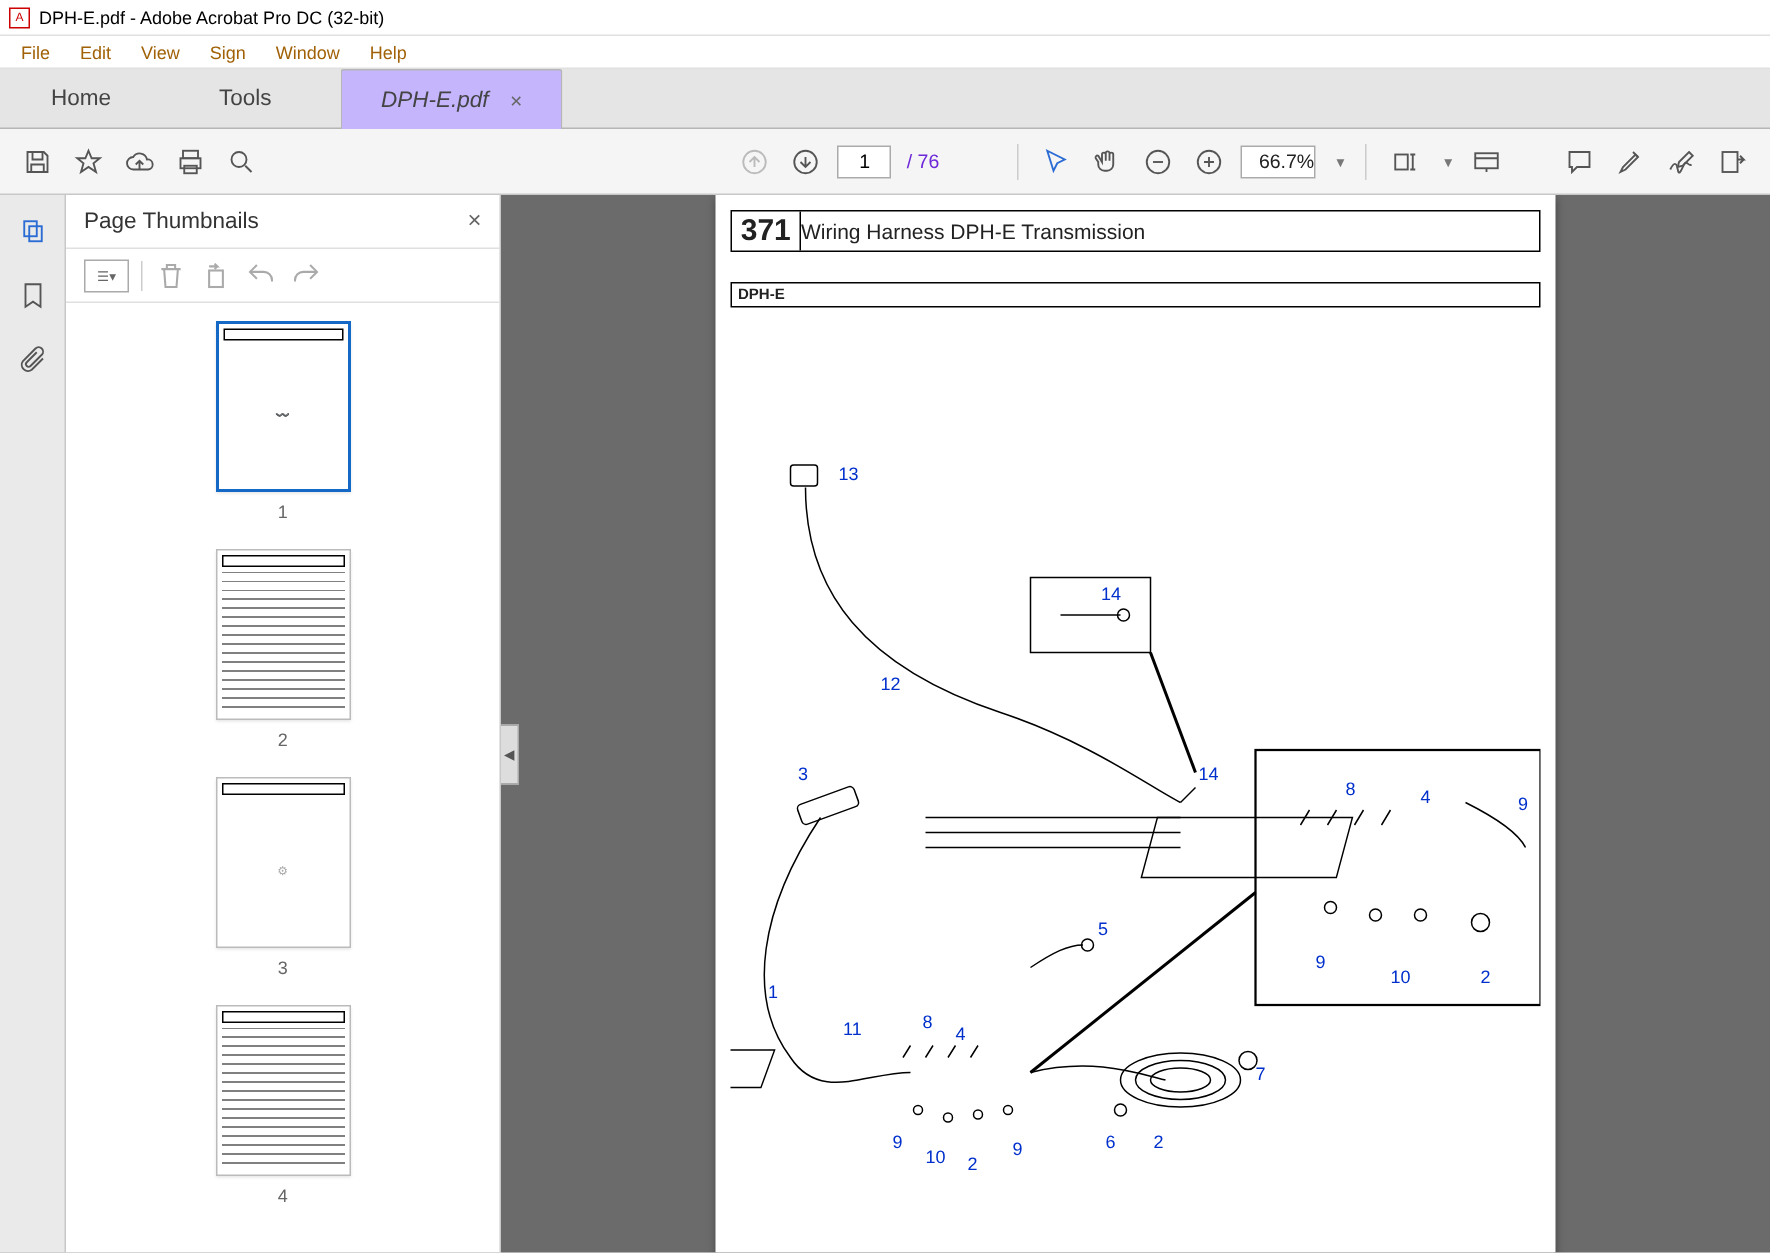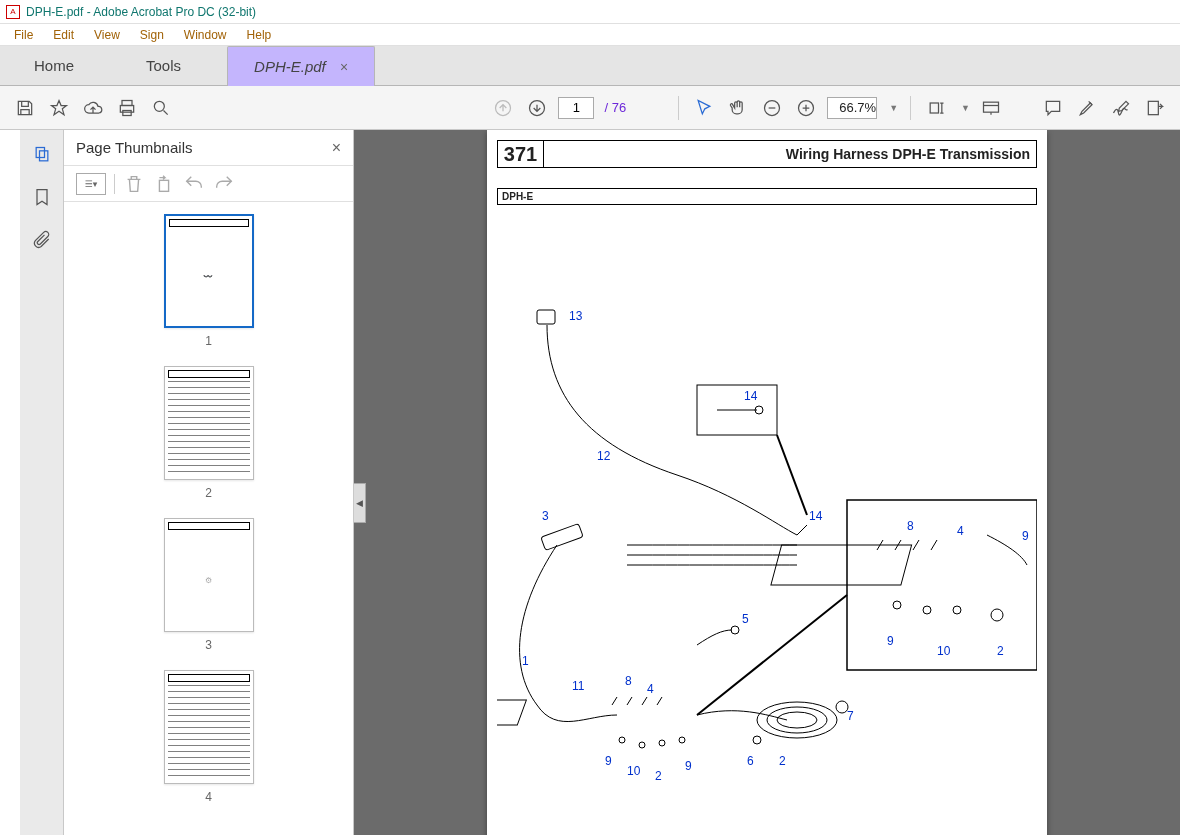--- a/index.html
+++ b/index.html
@@ -25,21 +25,21 @@
   }
   .appicon {
     width: 14px; height: 14px;
     border: 1px solid #c00;
     color: #c00;
     font-size: 8px;
     text-align: center;
     line-height: 12px;
     margin-right: 6px;
   }
-  .titletext { font-size: 12px; color: #0f766e; }
+  .titletext { font-size: 12px; color: #000000; }
 
   
   .menubar {
     height: 22px;
     display: flex;
     align-items: center;
     padding: 0 4px;
     gap: 0;
     border-bottom: 1px solid #e0e0e0;
   }
@@ -117,21 +117,20 @@
     justify-content: flex-end;
   }
   .dropdown-caret { font-size: 9px; color: #777; margin-left: 4px; }
   .toolbar .accent { color: #2a6bd4; }
 
   
   .content {
     display: flex;
     height: calc(835px - 24px - 22px - 40px - 44px);
     background: #fff;
-    padding-left: 20px;
   }
 
   
   .leftrail {
     width: 44px;
     background: #eaeaea;
     border-right: 1px solid #c8c8c8;
     display: flex;
     flex-direction: column;
     align-items: center;
@@ -243,22 +242,22 @@
     position: relative;
   }
   .pghead .pgnum {
     width: 46px;
     border-right: 1.5px solid #000;
     height: 100%;
     display:flex; align-items:center; justify-content:center;
     font-size: 20px; font-weight: bold;
   }
   .pghead .pgtitle {
-    flex:1; text-align:right; padding-right:6px;
-    font-size: 14px; font-weight:bold;
+    flex:1; text-align:left; padding-right:6px;
+    font-size: 14px; font-weight:normal;
   }
   .pgsub { border:1px solid #000; margin-top:20px; padding:2px 4px; font-size:10px; font-weight:bold; }
 
   .diagram { position:absolute; left:10px; right:10px; top:100px; bottom:10px; }
   .diagram svg { width:100%; height:100%; }
   .callout { fill:#0030cc; font-size:12px; font-family: Arial; }
   .figref { fill:#000; font-size:12px; font-family: Arial; }
 
 </style>
 </head>

